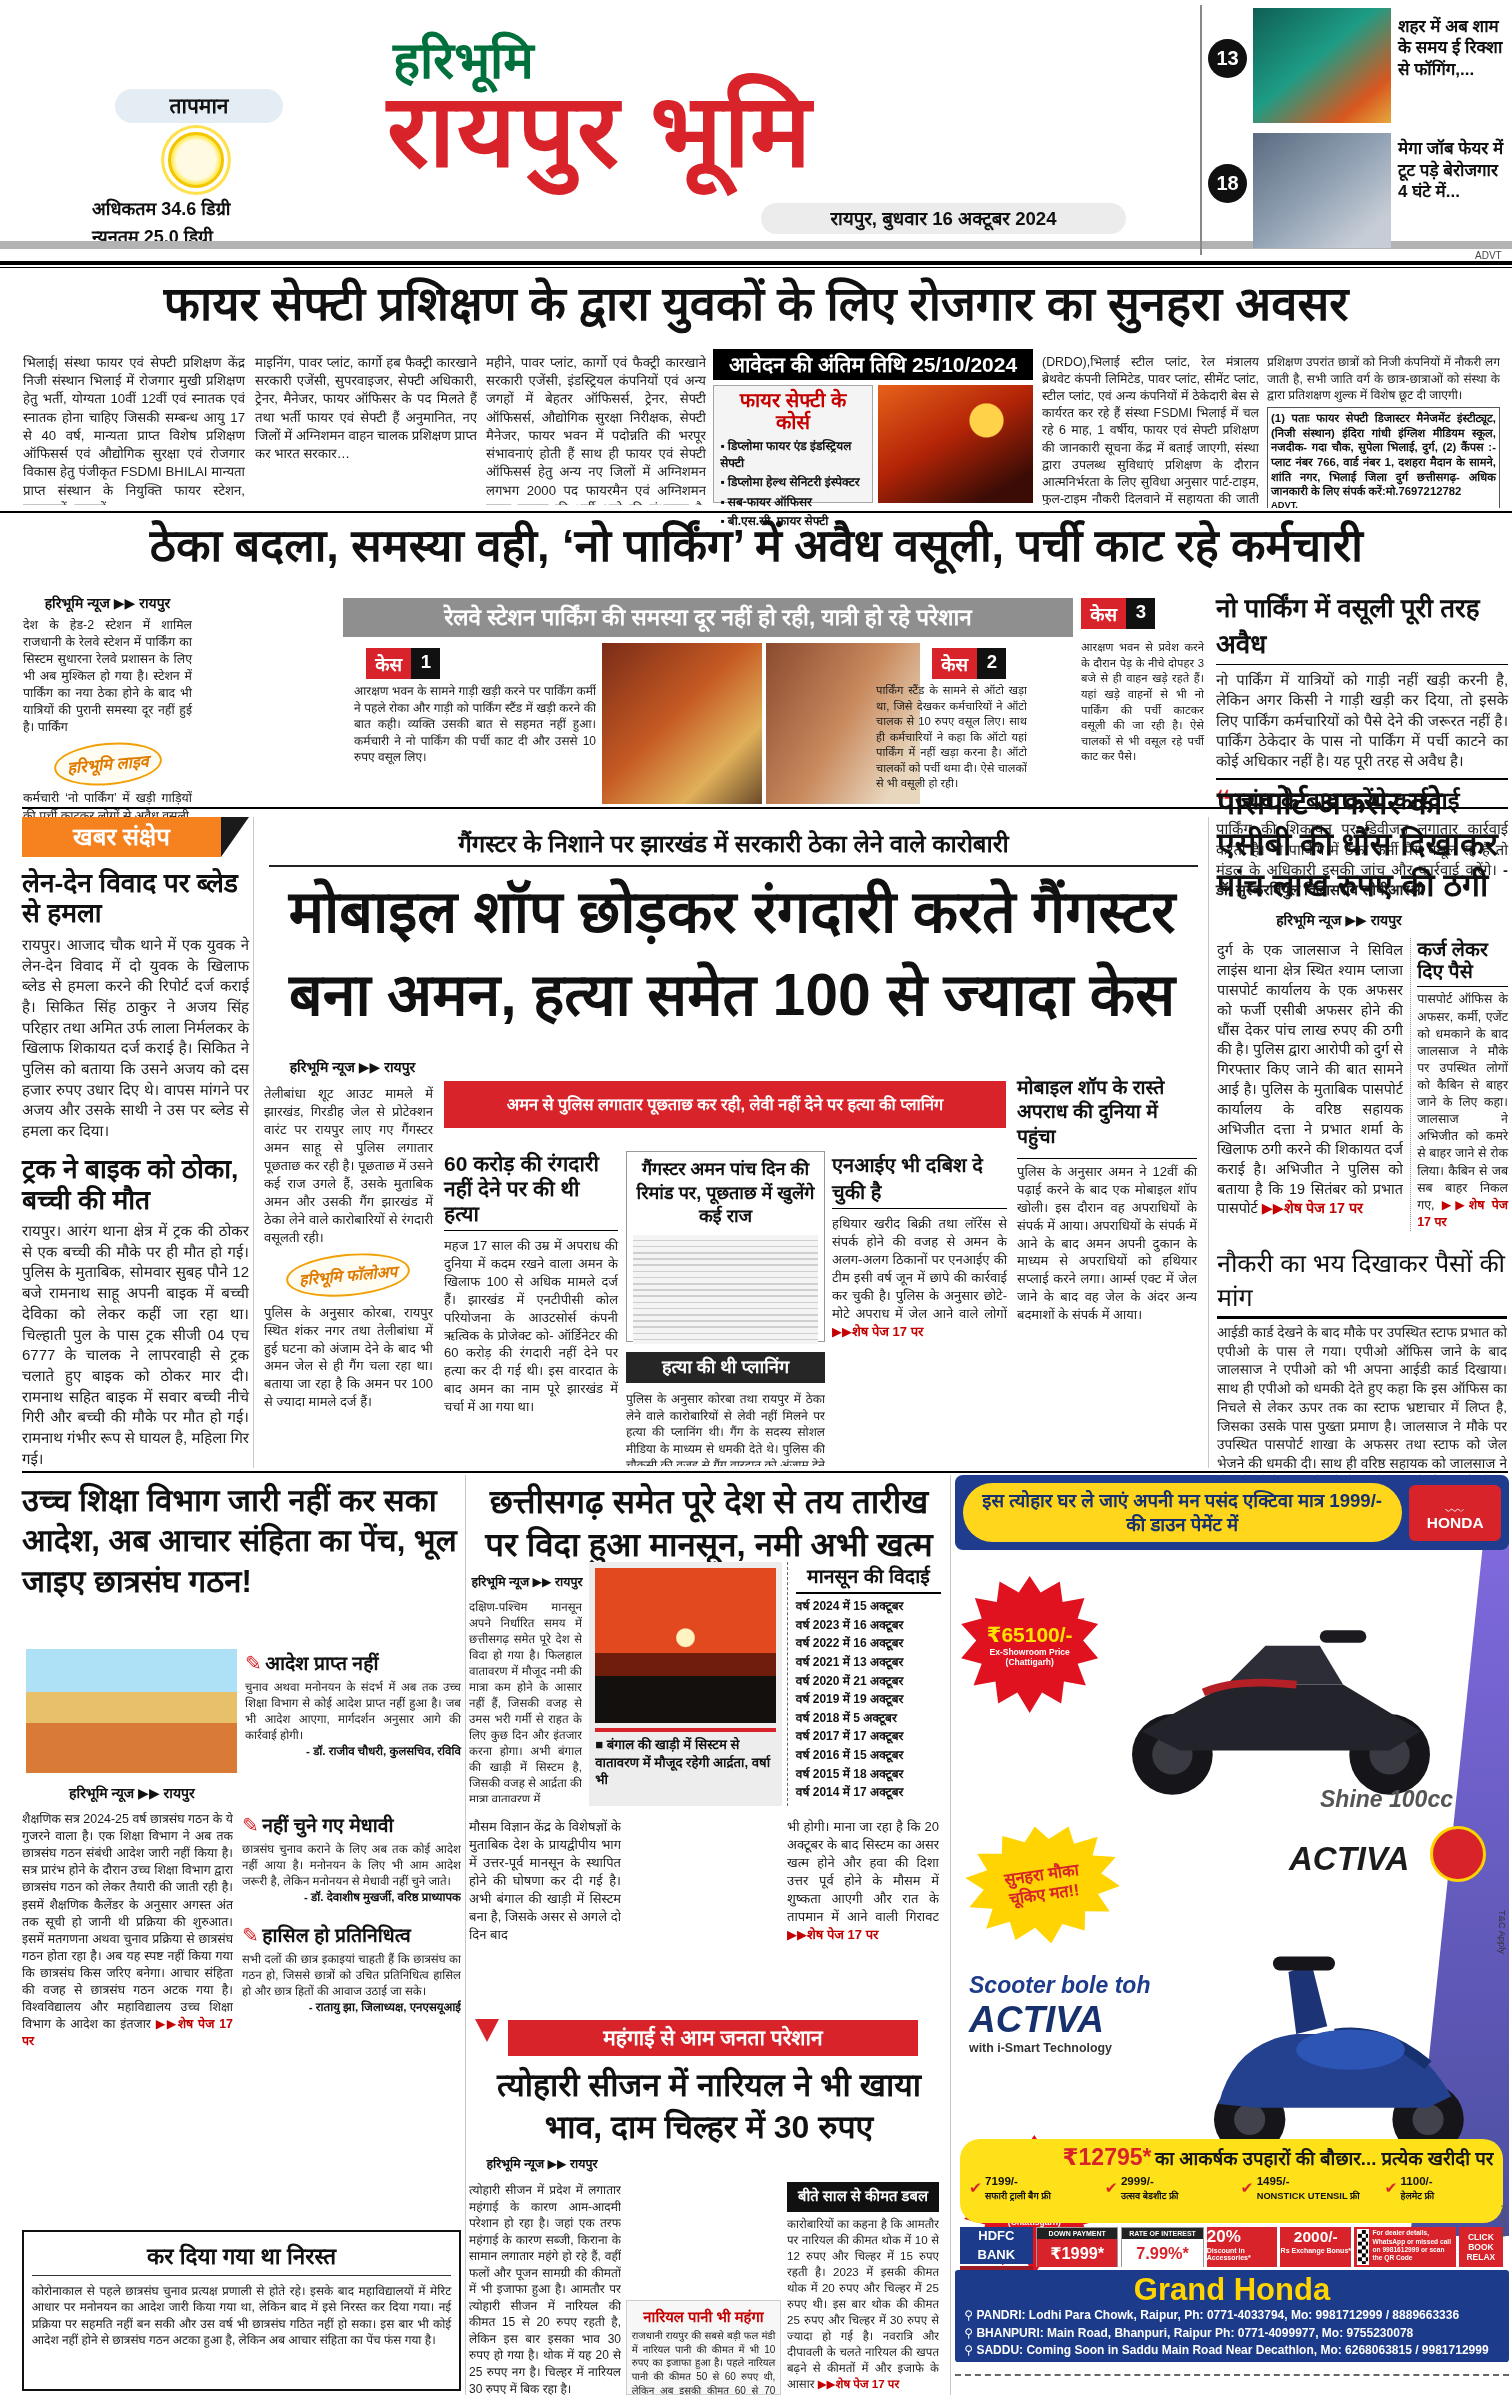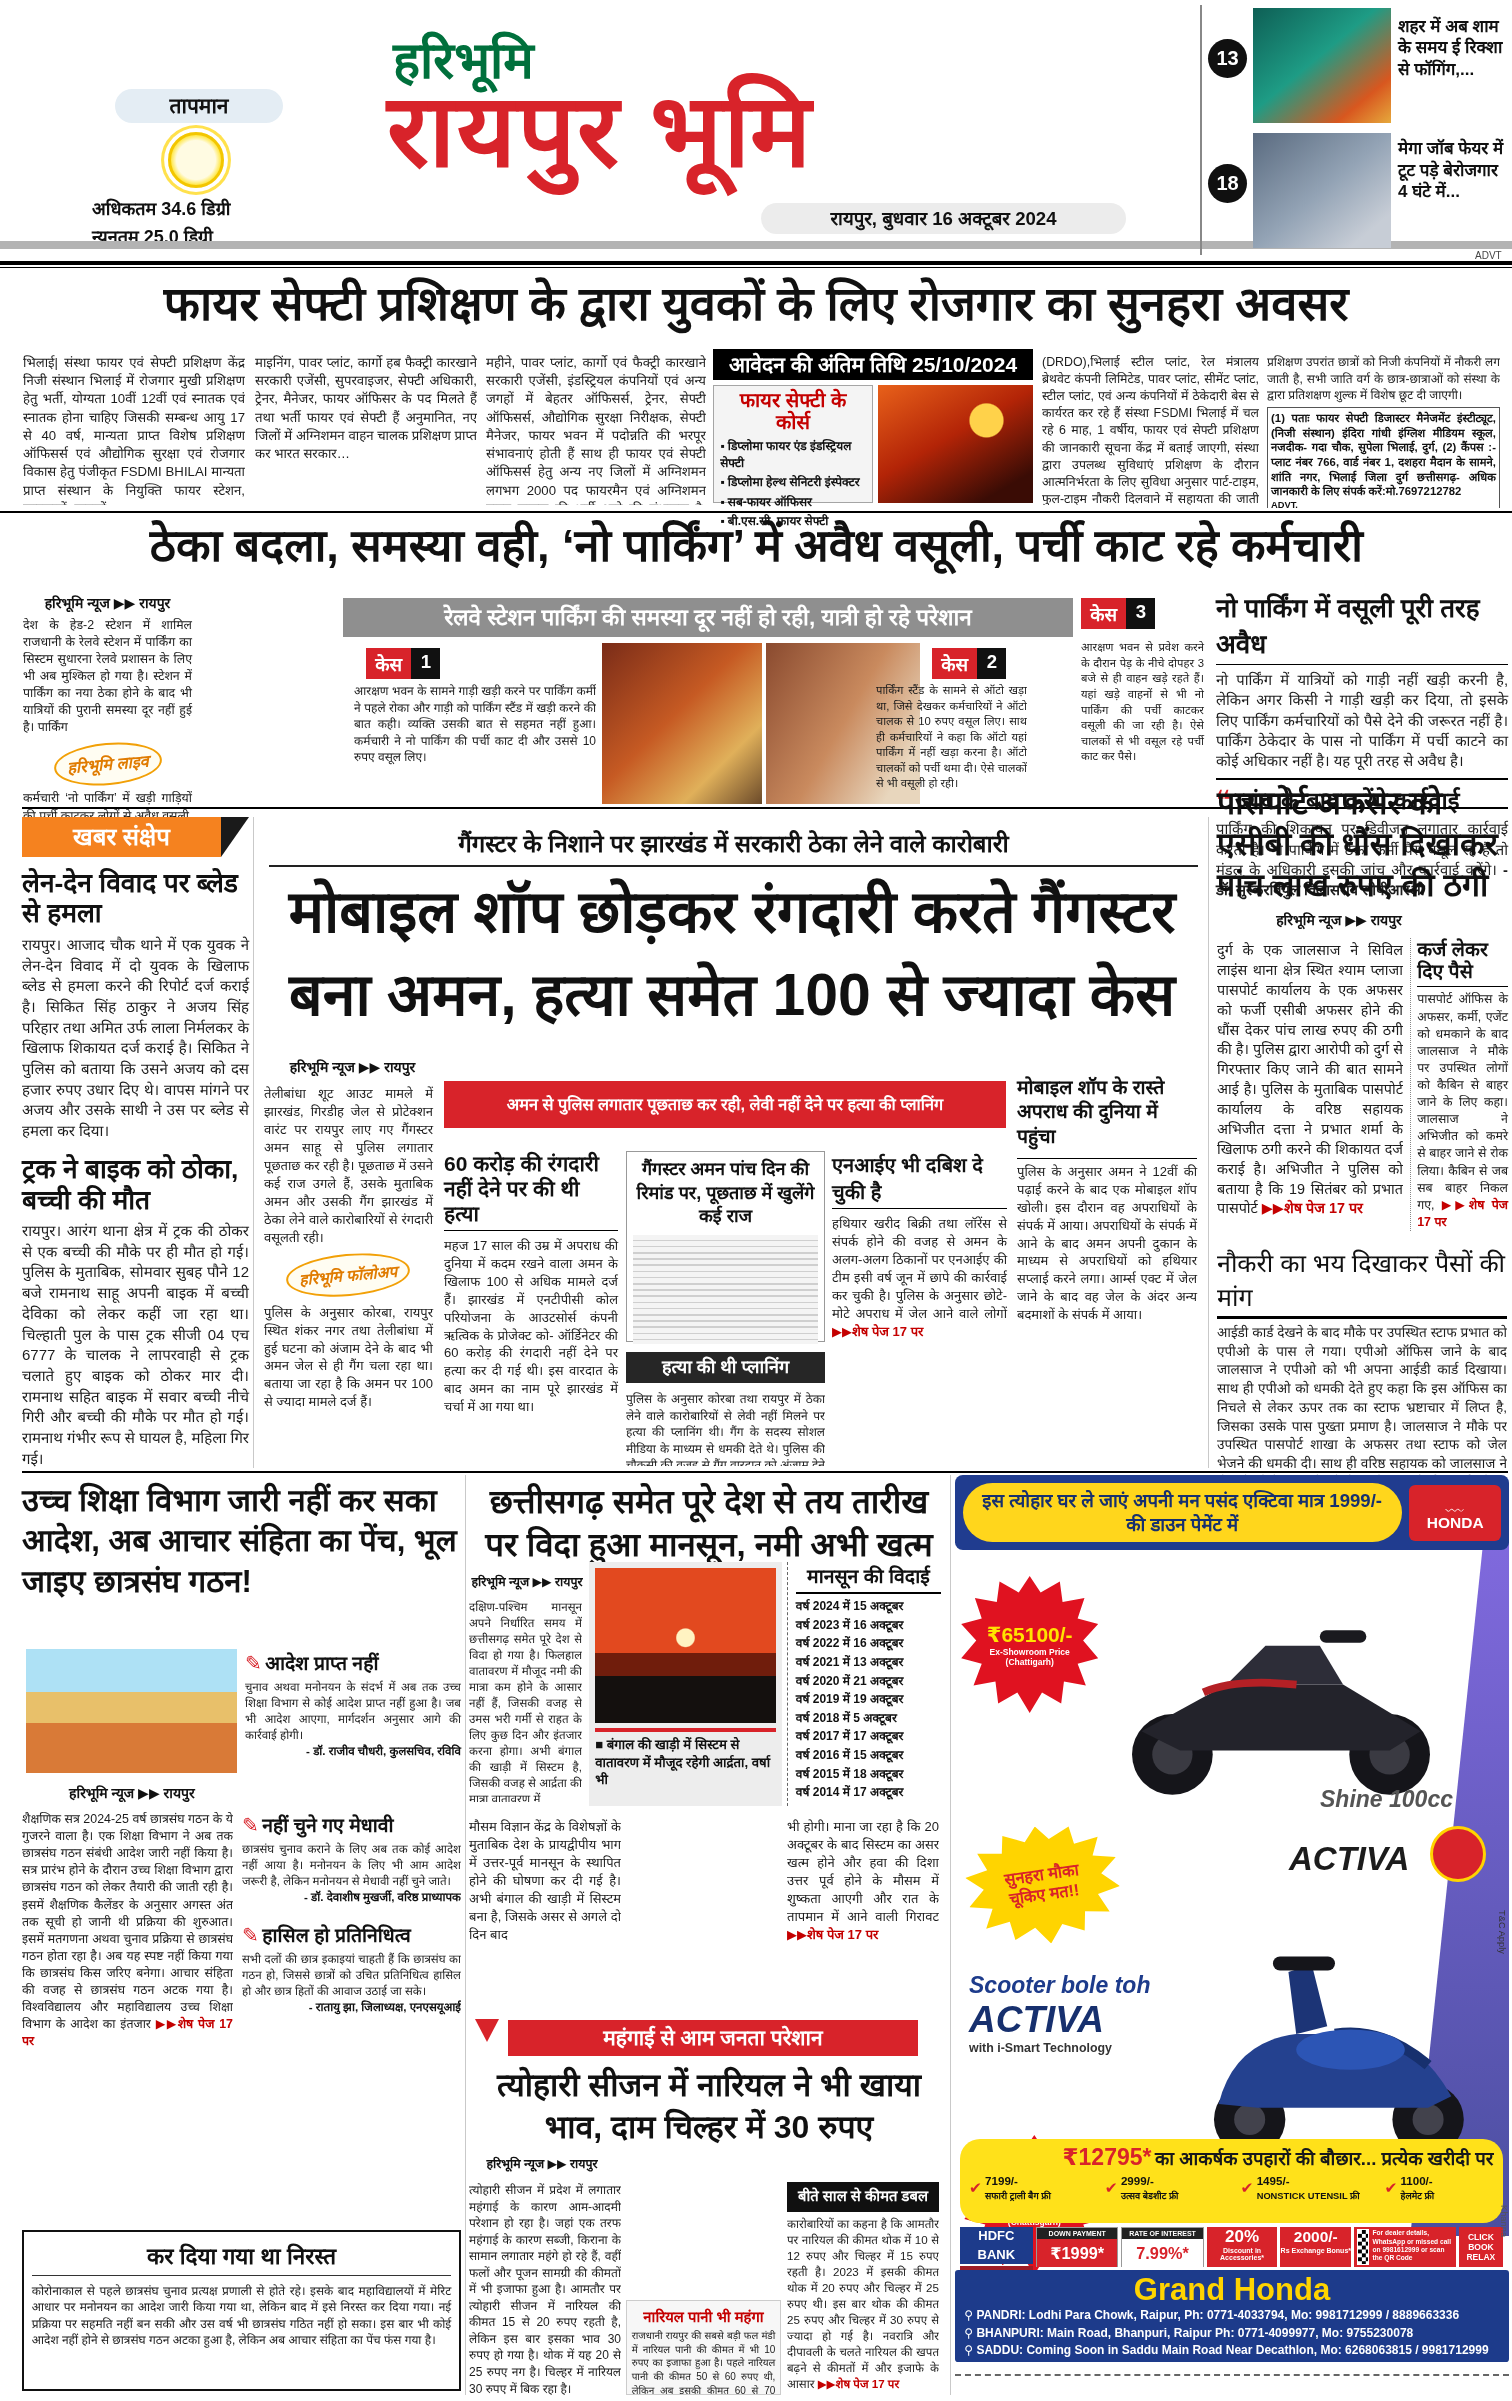--- a/index.html
+++ b/index.html
@@ -392,21 +392,21 @@
         <div style="background:#9d1d27;color:#fff;font-weight:700;font-size:7.8px;text-align:center;line-height:18.6px">IDFC FIRST Bank</div>
       </div>
       <div style="width:92px;text-align:center;border:0.8px solid #999">
         <div style="background:#222;color:#fff;font-size:7px;font-weight:700;line-height:11px">DOWN PAYMENT</div>
         <div style="background:#d8232a;color:#fff;font-weight:800;font-size:16.3px;line-height:28px">₹1999*</div>
       </div>
       <div style="width:92px;text-align:center;border:0.8px solid #999">
         <div style="background:#222;color:#fff;font-size:7px;font-weight:700;line-height:11px">RATE OF INTEREST</div>
         <div style="background:#fff;color:#d8232a;font-weight:800;font-size:16.3px;line-height:28px">7.99%*</div>
       </div>
-      <div style="width:81px;background:#d8232a;color:#fff;text-align:center">
+      <div style="width:81px;background:#d8232a;color:#fff;">
         <div style="font-weight:900;font-size:17px;line-height:20px">20%</div>
         <div style="font-size:7px;font-weight:700">Discount in Accessories*</div>
       </div>
       <div style="width:81px;background:#d8232a;color:#fff;text-align:center">
         <div style="font-weight:900;font-size:15.5px;line-height:20px">2000/-</div>
         <div style="font-size:7px;font-weight:700">Rs Exchange Bonus*</div>
       </div>
       <div style="width:116px;background:#d8232a;color:#fff;display:flex;padding:2.3px;box-sizing:border-box">
         <div style="width:34px;height:34px;background:repeating-conic-gradient(#000 0 25%,#fff 0 50%) 0 0/7.8px 7.8px;border:1.6px solid #fff"></div>
         <div style="font-size:6.6px;font-weight:600;margin-left:3.1px;line-height:1.25">For dealer details, WhatsApp or missed call on 9981612999 or scan the QR Code</div>

